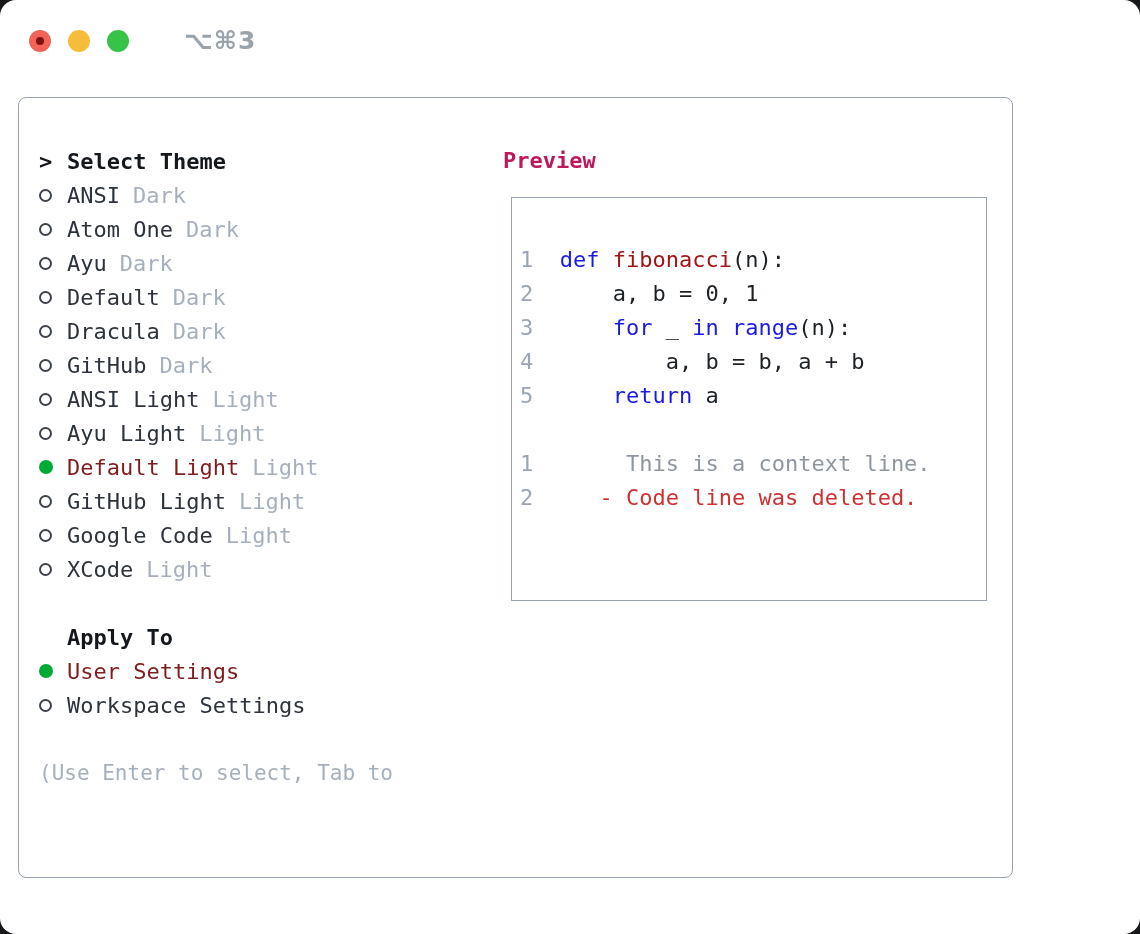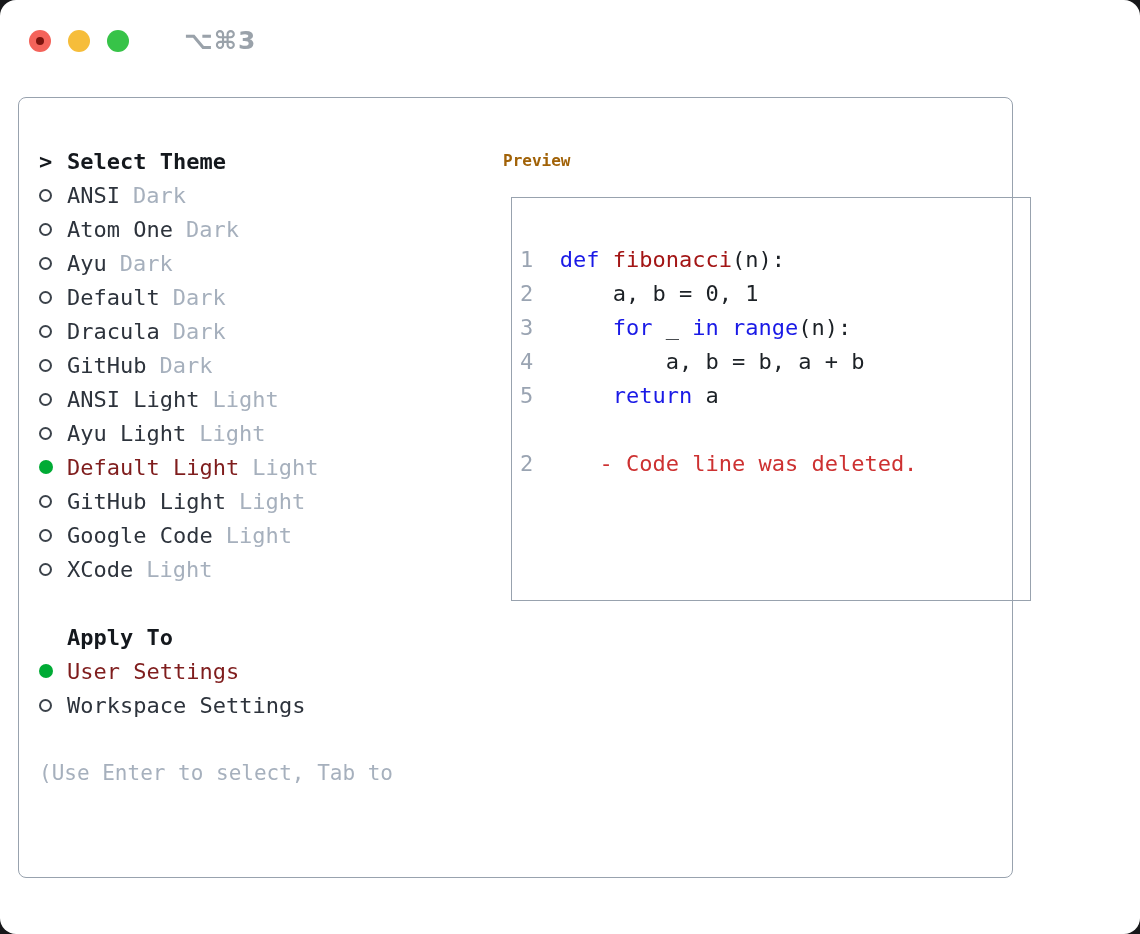--- a/index.html
+++ b/index.html
@@ -73,25 +73,25 @@
   .spacer { height: 34px; }
   .help {
     height: 34px; line-height: 34px;
     font-size: 21px; color: #a6b0bd; white-space: pre;
   }
 
   
   .right-col { flex: 1; }
   .preview-title {
     height: 34px; line-height: 34px;
-    font-size: 16px; font-weight: bold; color: #a16207;
+    font-size: 22px; font-weight: bold; color: #be185d;
   }
   .preview-box {
     margin-top: 19px; margin-left: 8px;
-    width: 520px; height: 404px;
+    width: 476px; height: 404px;
     box-sizing: border-box;
     border: 1.5px solid #98a2ae;
     padding: 45px 0 12px 8px;
   }
   .code-line { height: 34px; line-height: 34px; font-size: 22px; white-space: pre; }
   .tok-num { color: #9aa4b2; }
   .tok-kw  { color: #1a1ae6; }
   .tok-fn  { color: #a31515; }
   .tok-def { color: #1c2126; }
   .tok-ctx { color: #8e96a0; }
@@ -150,17 +150,18 @@
 
   <div class="right-col">
     <div class="preview-title">Preview</div>
     <div class="preview-box" id="preview-box">
         <div class="code-line"><span class="tok-num">1  </span><span class="tok-kw">def</span><span class="tok-def"> </span><span class="tok-fn">fibonacci</span><span class="tok-def">(n):</span></div>
         <div class="code-line"><span class="tok-num">2  </span><span class="tok-def">    a, b = 0, 1</span></div>
         <div class="code-line"><span class="tok-num">3  </span><span class="tok-def">    </span><span class="tok-kw">for</span><span class="tok-def"> _ </span><span class="tok-kw">in</span><span class="tok-def"> </span><span class="tok-kw">range</span><span class="tok-def">(n):</span></div>
         <div class="code-line"><span class="tok-num">4  </span><span class="tok-def">        a, b = b, a + b</span></div>
         <div class="code-line"><span class="tok-num">5  </span><span class="tok-def">    </span><span class="tok-kw">return</span><span class="tok-def"> a</span></div>
         <div class="code-line"></div>
+        <div class="code-line"><span class="tok-num">1  </span><span class="tok-ctx">     This is a context line.</span></div>
         <div class="code-line"><span class="tok-num">2  </span><span class="tok-del">   - Code line was deleted.</span></div>
       </div>
   </div>
 
 </div>
 
 </body></html>

